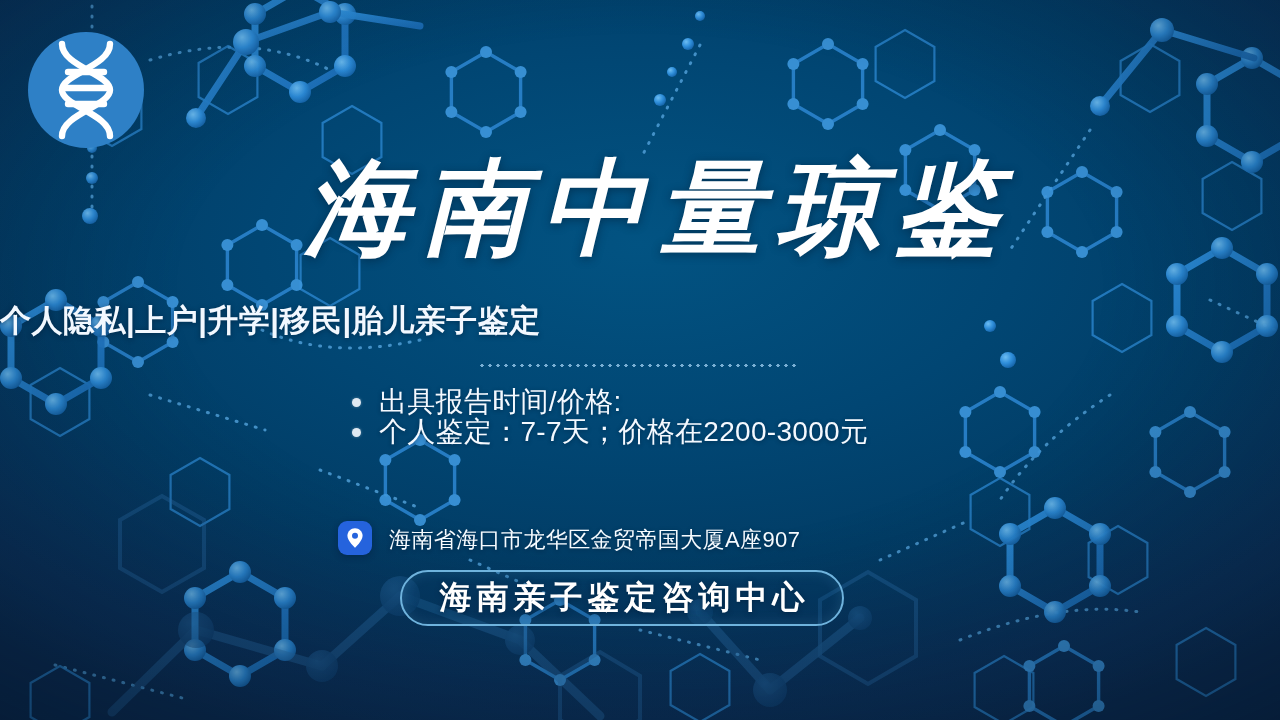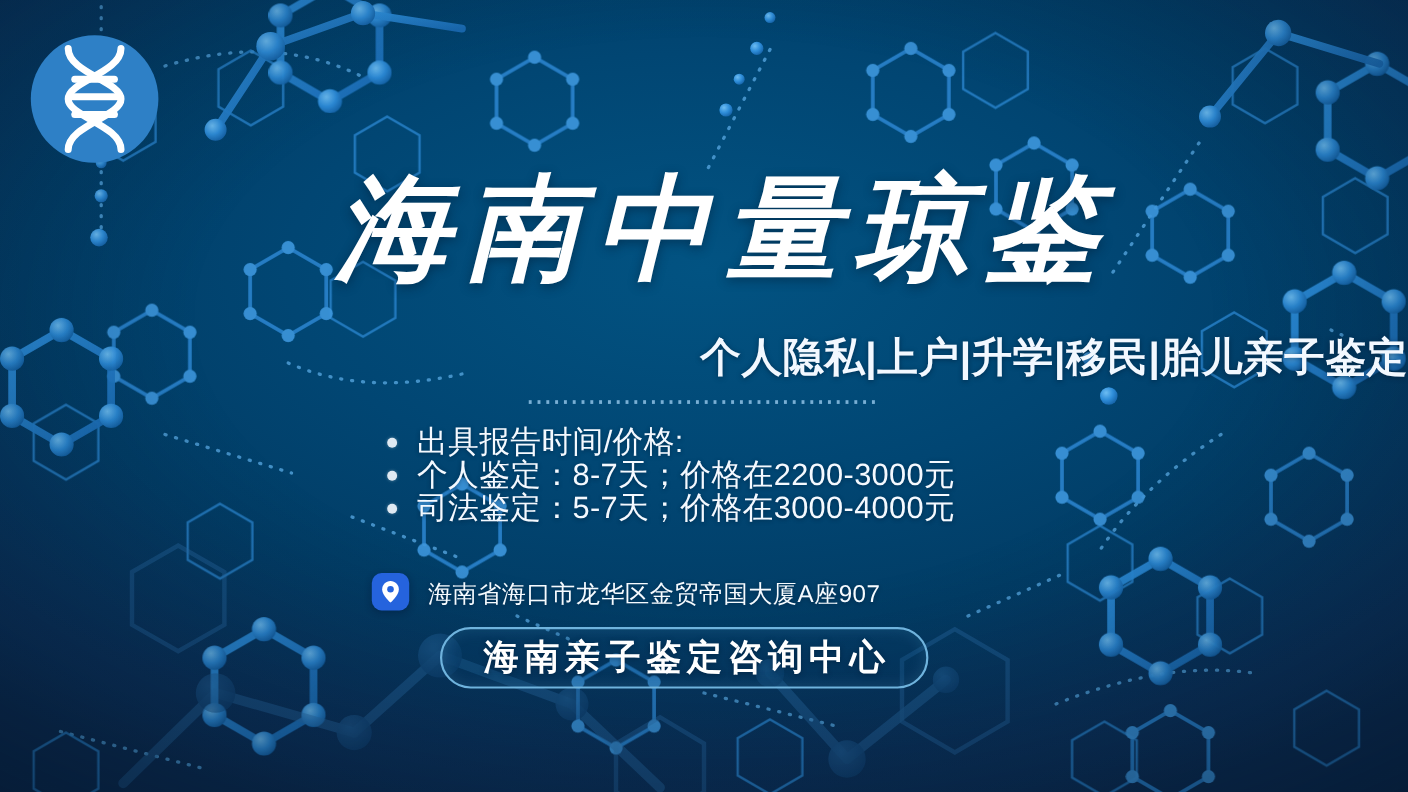--- a/index.html
+++ b/index.html
@@ -31,22 +31,22 @@
     color:#fff;font-family:"DejaVu Serif","Liberation Serif",serif;
     font-size:104px;line-height:1.08;font-weight:700;
     letter-spacing:14px;text-indent:14px;
     font-style:italic;
     text-shadow:0 2px 10px rgba(0,22,45,.45);
     white-space:nowrap;
     margin-left:24px;
   }
   
   #subtitle{
-    position:absolute;left:0;right:0;top:300px;text-align:right;
-    color:#f2f8ff;font-size:37px;font-weight:700;letter-spacing:.5px;
+    position:absolute;left:0;right:0;top:300px;text-align:left;
+    color:#f2f8ff;font-size:31px;font-weight:700;letter-spacing:.5px;
     text-shadow:0 1px 5px rgba(0,20,42,.5);
   }
   
   #divider{
     position:absolute;left:478px;top:363px;width:318px;height:5px;
     background-image:radial-gradient(circle, #7fb4d9 0 1.6px, rgba(0,0,0,0) 1.8px);
     background-size:8px 5px;background-repeat:repeat-x;background-position:0 50%;
     opacity:.95;
   }
   
@@ -260,25 +260,21 @@
 
   <div id="divider"></div>
 
   <div id="bullets">
     <div class="blist-row">
       <span class="bdot"></span>
       <span class="btext">出具报告时间/价格:</span>
     </div>
     <div class="blist-row">
       <span class="bdot"></span>
-      <span class="btext">个人鉴定：8-7天；价格在2200-3000元</span>
-    </div>
-    <div class="blist-row">
-      <span class="bdot"></span>
-      <span class="btext">司法鉴定：5-7天；价格在3000-4000元</span>
+      <span class="btext">个人鉴定：7-7天；价格在2200-3000元</span>
     </div>
   </div>
 
   <div id="address-row">
     <span id="pin-chip">
       <svg width="20" height="22" viewBox="0 0 20 22" aria-hidden="true">
         <path d="M10 1.2 C5.8 1.2 2.4 4.6 2.4 8.8 C2.4 13.9 10 20.8 10 20.8 C10 20.8 17.6 13.9 17.6 8.8 C17.6 4.6 14.2 1.2 10 1.2 Z" fill="#ffffff"></path>
         <circle cx="10" cy="8.7" r="3.0" fill="#2563dd"></circle>
       </svg>
     </span>

